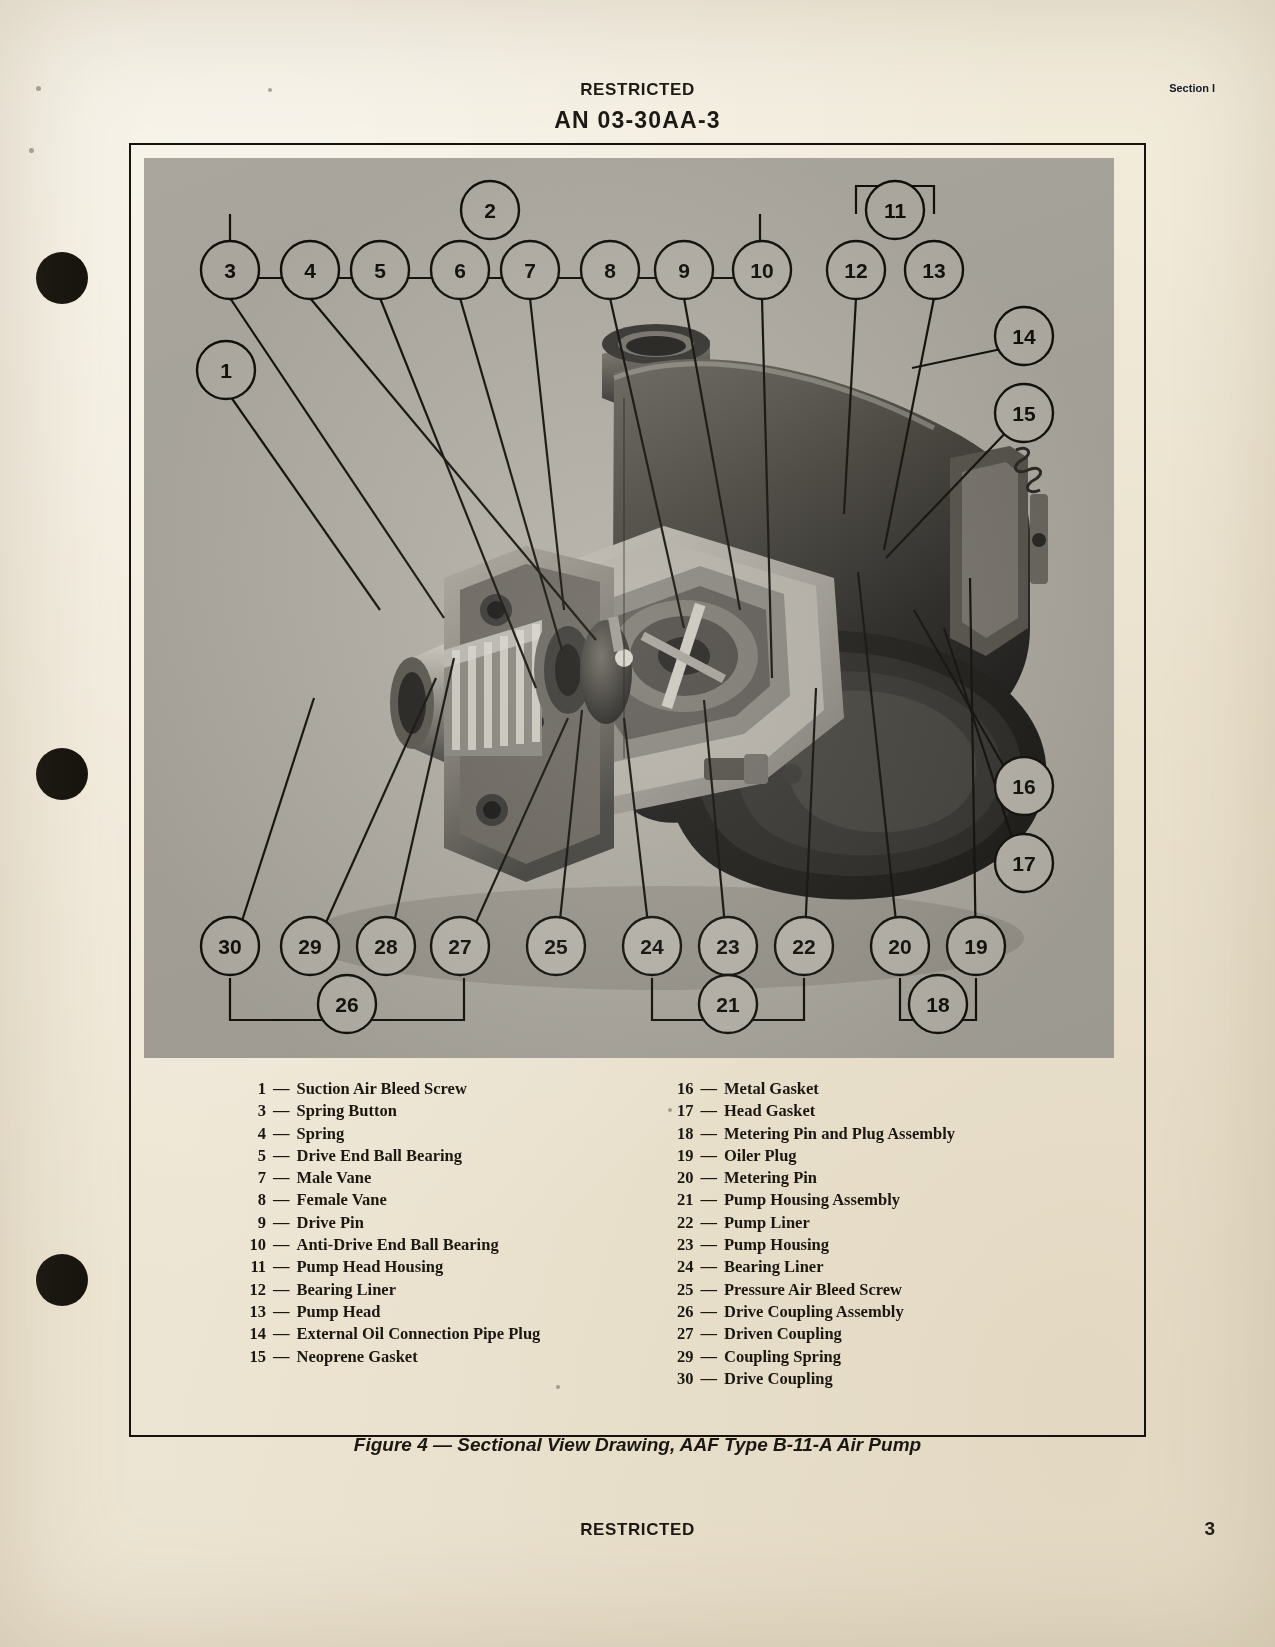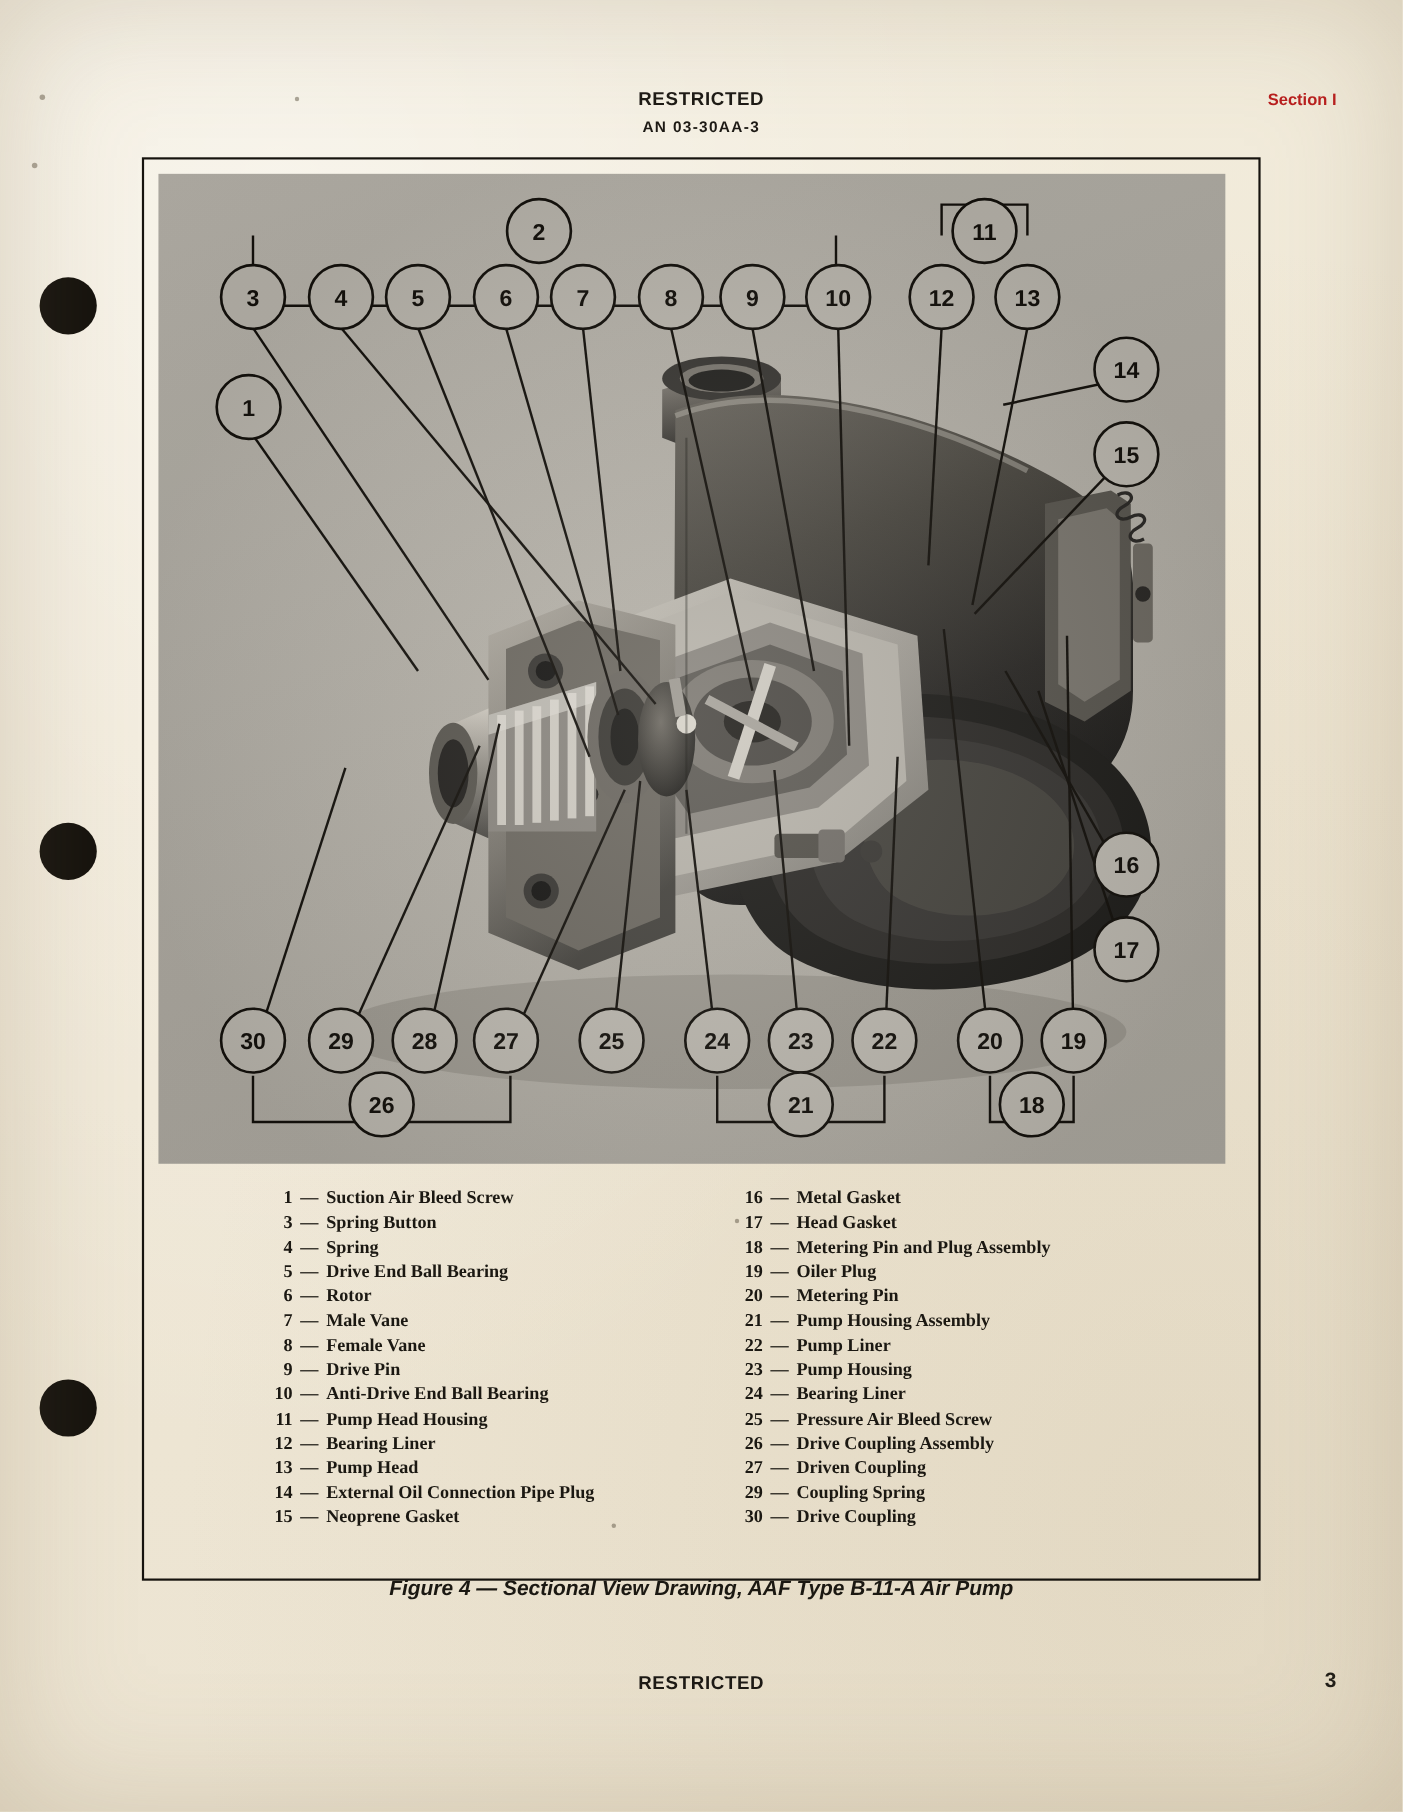--- a/index.html
+++ b/index.html
@@ -38,26 +38,26 @@
   .hdr-restricted{
     position:absolute;left:0;right:0;top:80px;
     text-align:center;
     font-family:"Liberation Sans", sans-serif;
     font-weight:bold;font-size:17px;letter-spacing:0.6px;color:#1d1a15;
   }
   .hdr-docnum{
     position:absolute;left:0;right:0;top:107px;
     text-align:center;
     font-family:"Liberation Sans", sans-serif;
-    font-weight:bold;font-size:14px;letter-spacing:1.2px;color:#1d1a15;
+    font-weight:bold;font-size:23px;letter-spacing:1.2px;color:#1d1a15;
   }
   .hdr-section{
     position:absolute;right:60px;top:82px;
     font-family:"Liberation Sans", sans-serif;
-    font-weight:bold;font-size:15px;color:#b91c1c;
+    font-weight:bold;font-size:11px;color:#0f172a;
   }
 
   
   .frame{
     position:absolute;
     left:129px;top:143px;width:1013px;height:1290px;
     border:2px solid #16130e;
     background:transparent;
   }
 
@@ -378,21 +378,20 @@
   </svg>
 </div>
 
 <div class="parts">
   <div class="parts-col">
     <ul id="col-left">
         <li><span class="pnum">1</span><span class="pdash">—</span><span>Suction Air Bleed Screw</span></li>
         <li><span class="pnum">3</span><span class="pdash">—</span><span>Spring Button</span></li>
         <li><span class="pnum">4</span><span class="pdash">—</span><span>Spring</span></li>
         <li><span class="pnum">5</span><span class="pdash">—</span><span>Drive End Ball Bearing</span></li>
-        <li><span class="pnum">6</span><span class="pdash">—</span><span>Rotor</span></li>
         <li><span class="pnum">7</span><span class="pdash">—</span><span>Male Vane</span></li>
         <li><span class="pnum">8</span><span class="pdash">—</span><span>Female Vane</span></li>
         <li><span class="pnum">9</span><span class="pdash">—</span><span>Drive Pin</span></li>
         <li><span class="pnum">10</span><span class="pdash">—</span><span>Anti-Drive End Ball Bearing</span></li>
         <li><span class="pnum">11</span><span class="pdash">—</span><span>Pump Head Housing</span></li>
         <li><span class="pnum">12</span><span class="pdash">—</span><span>Bearing Liner</span></li>
         <li><span class="pnum">13</span><span class="pdash">—</span><span>Pump Head</span></li>
         <li><span class="pnum">14</span><span class="pdash">—</span><span>External Oil Connection Pipe Plug</span></li>
         <li><span class="pnum">15</span><span class="pdash">—</span><span>Neoprene Gasket</span></li>
       </ul>

